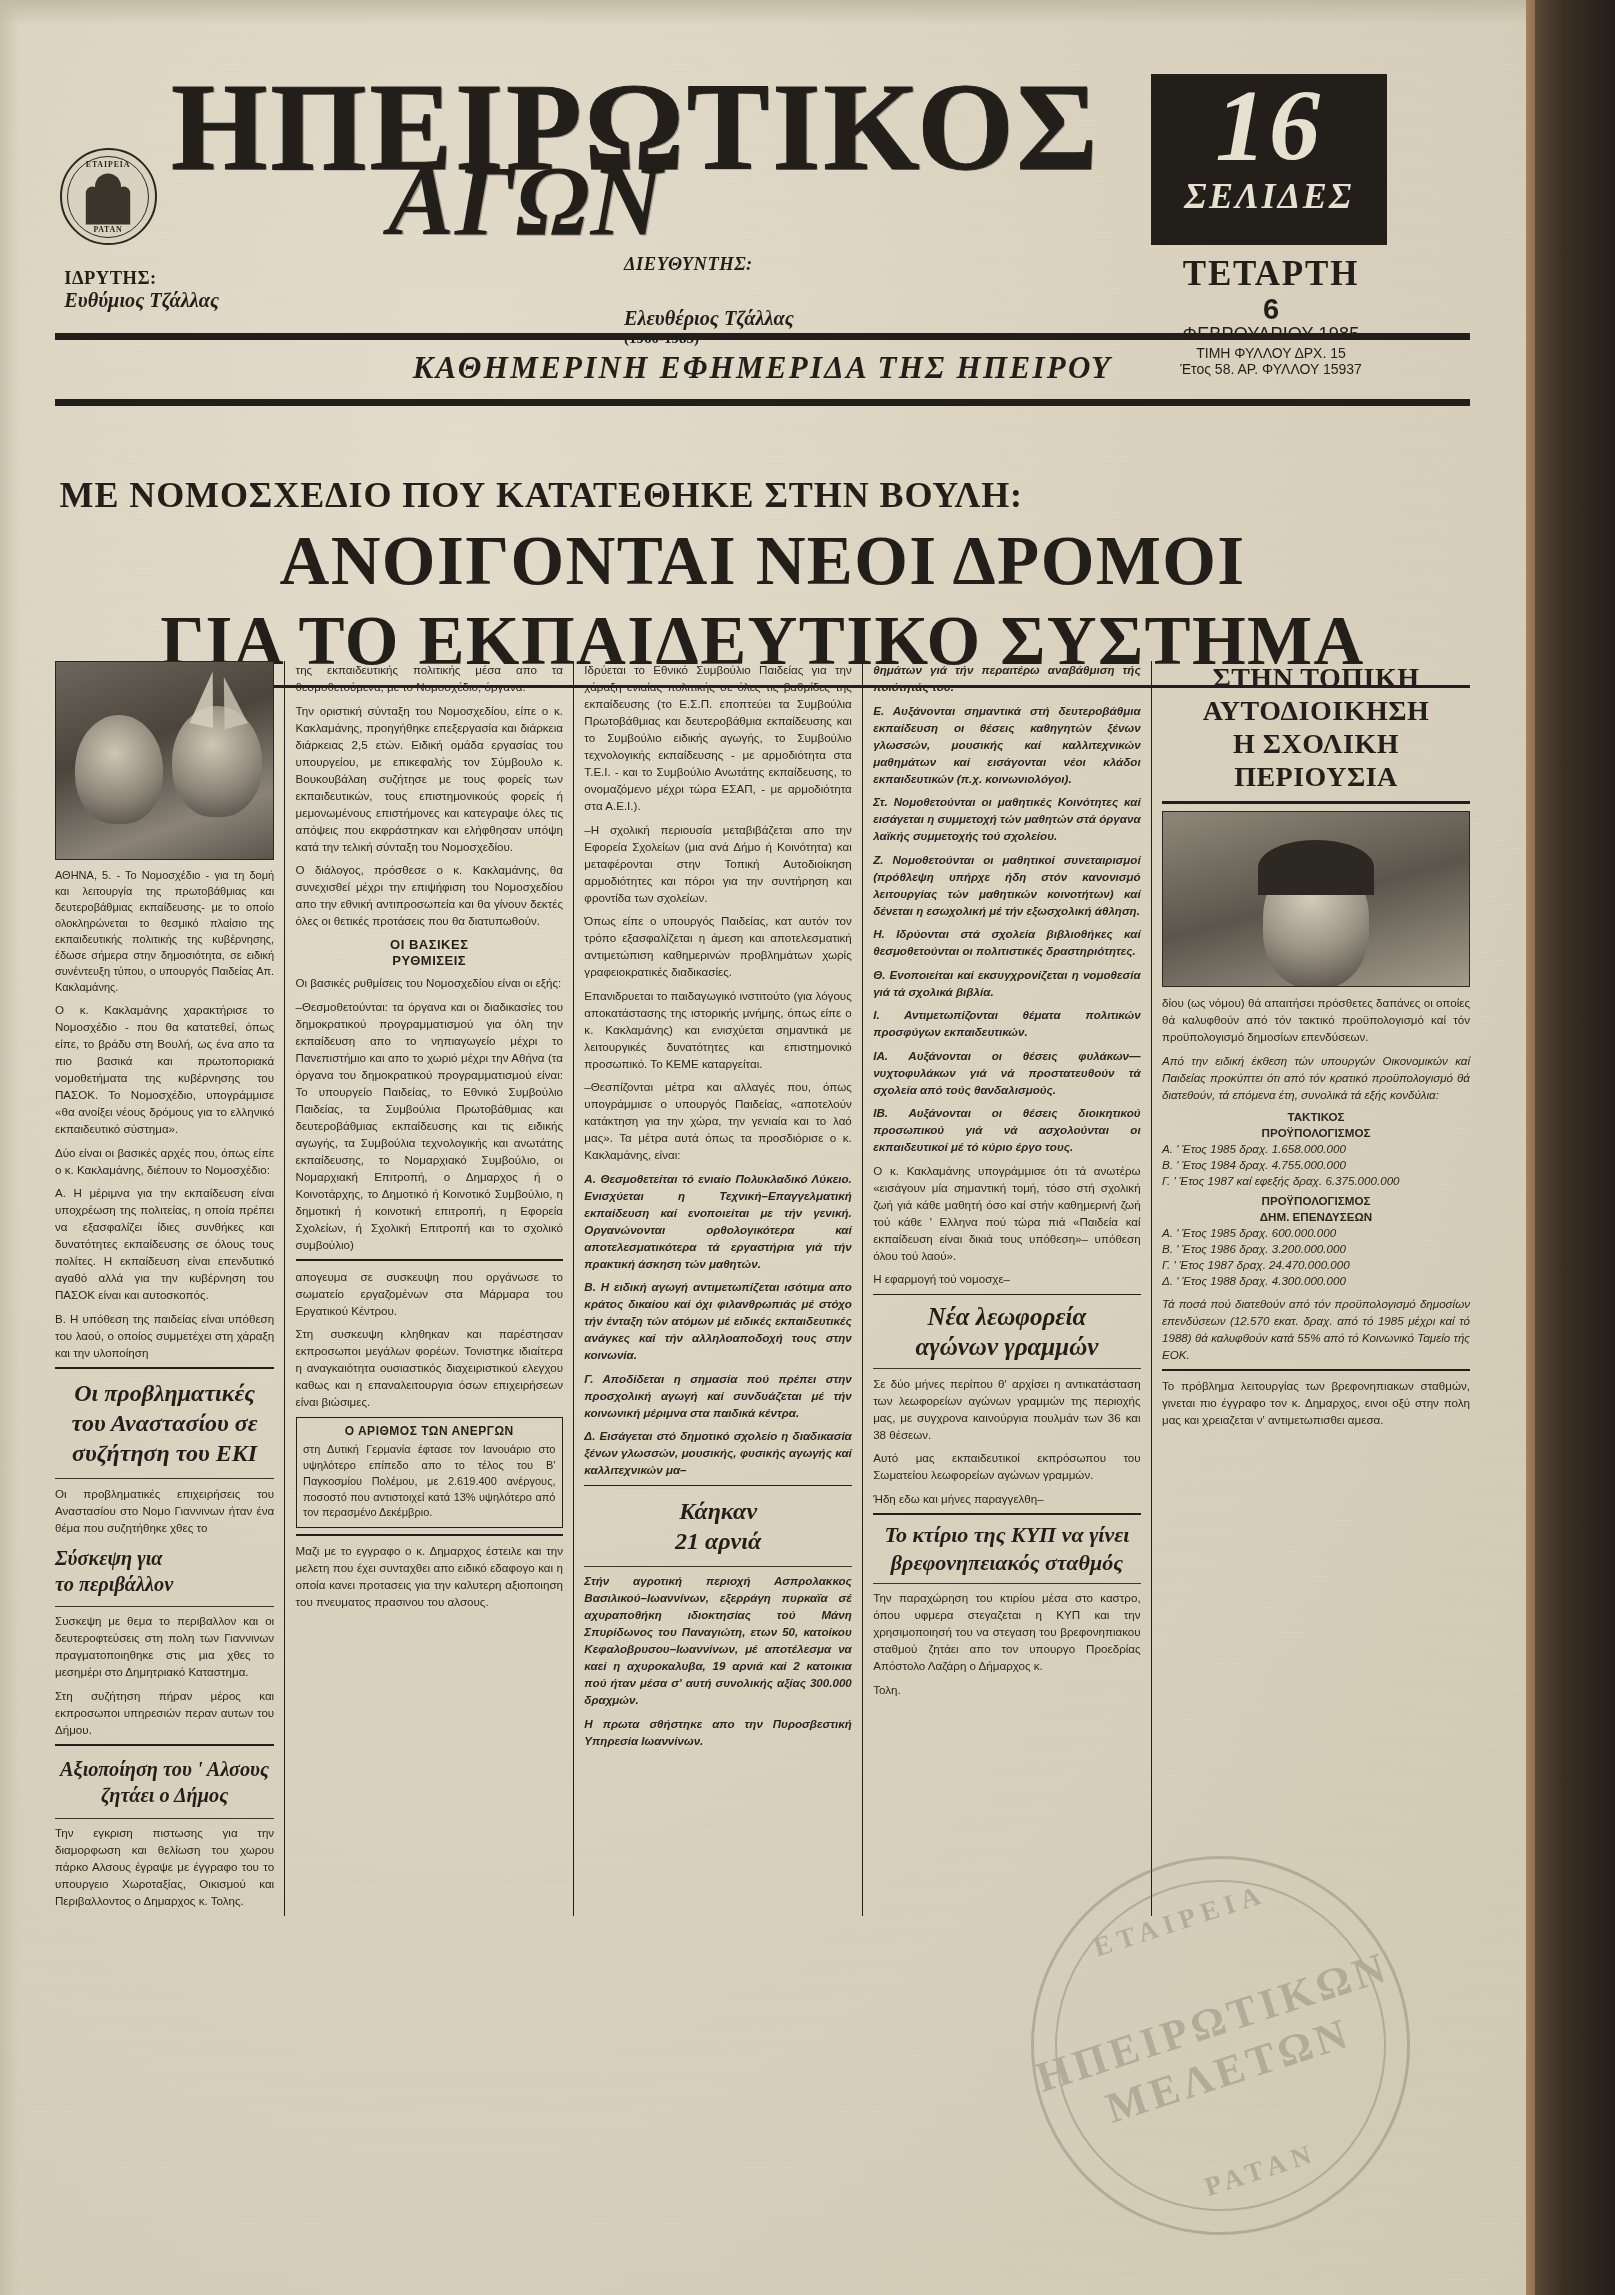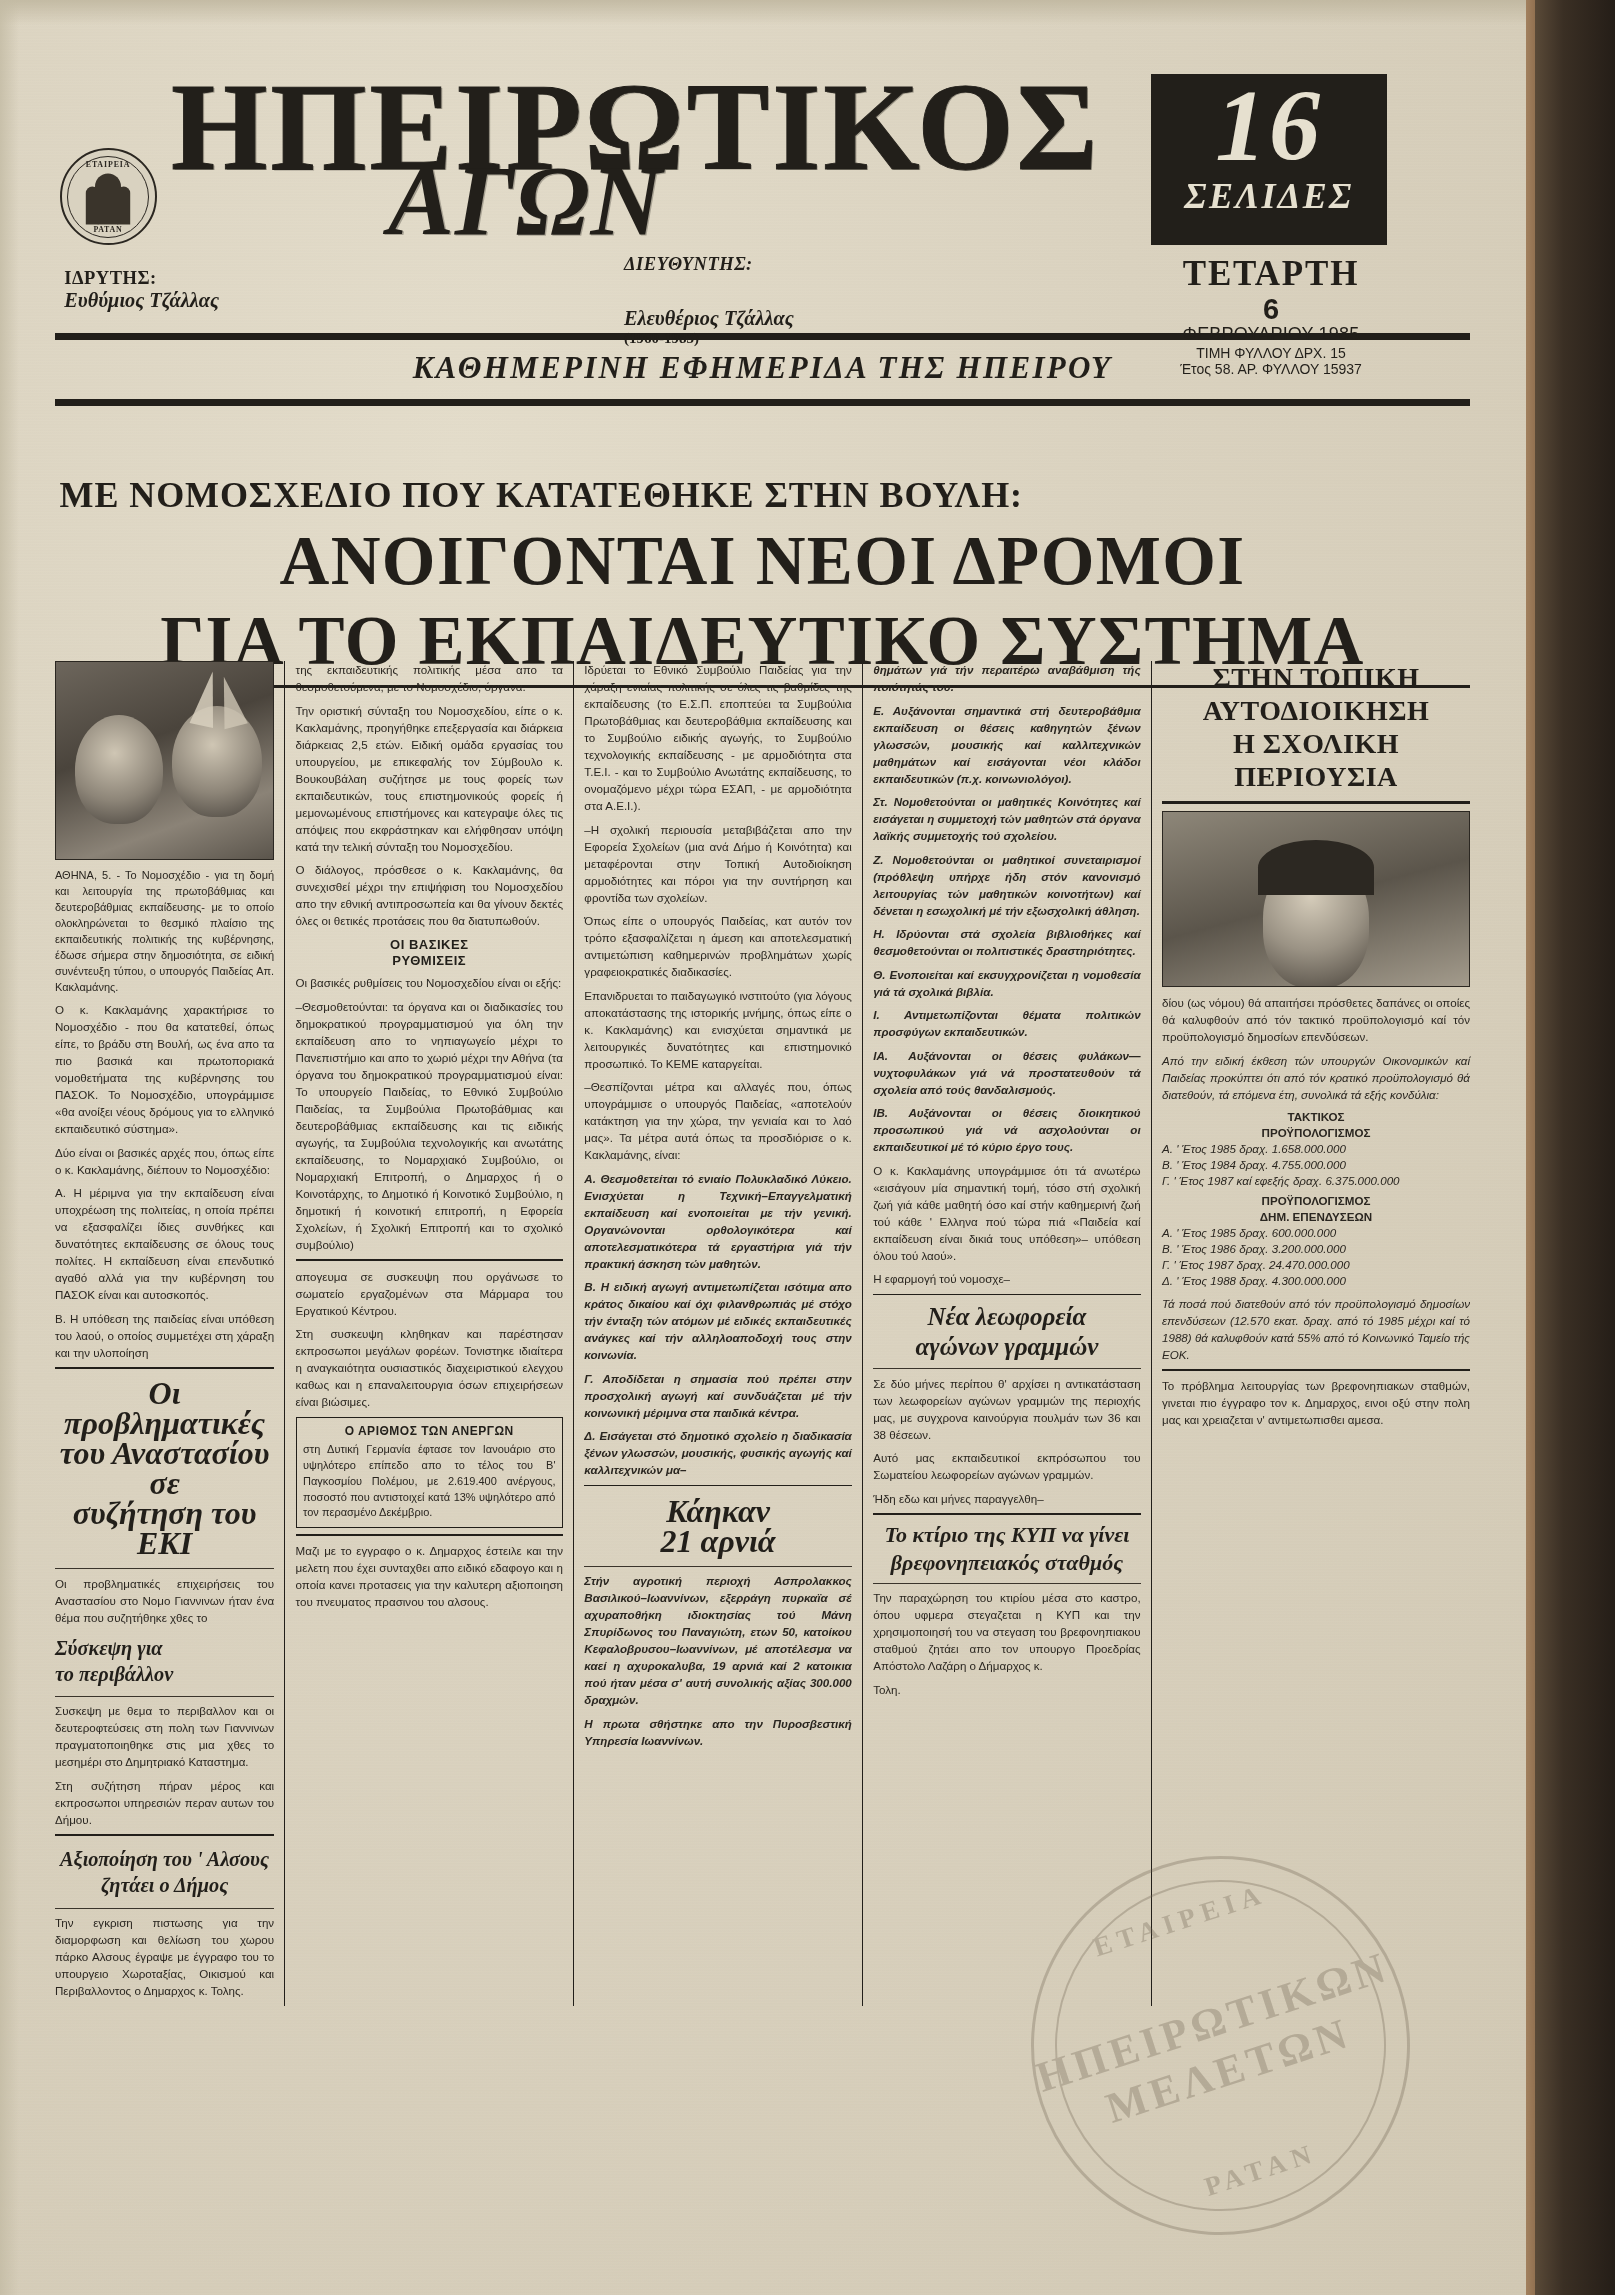--- a/index.html
+++ b/index.html
@@ -309,21 +309,21 @@
   .mono-nums {
     font-family: "Liberation Sans", sans-serif;
     font-size: 11.6px; line-height: 16px; color:#2a2620;
   }
   .center { text-align: center; }
 
   
   .boxhead {
     font-family: "Liberation Serif", serif;
     font-style: italic; font-weight: bold;
-    font-size: 32px; line-height: 30px;
+    font-size: 24px; line-height: 30px;
     text-align: center; color: #221f1a;
     padding: 2.8px 0 4.6px 0;
   }
   .boxhead-sm {
     font-family: "Liberation Serif", serif;
     font-style: italic; font-weight: bold;
     font-size: 20.3px; line-height: 26px;
     text-align: left; color: #221f1a;
     padding: 2.8px 0 3.7px 0;
   }

